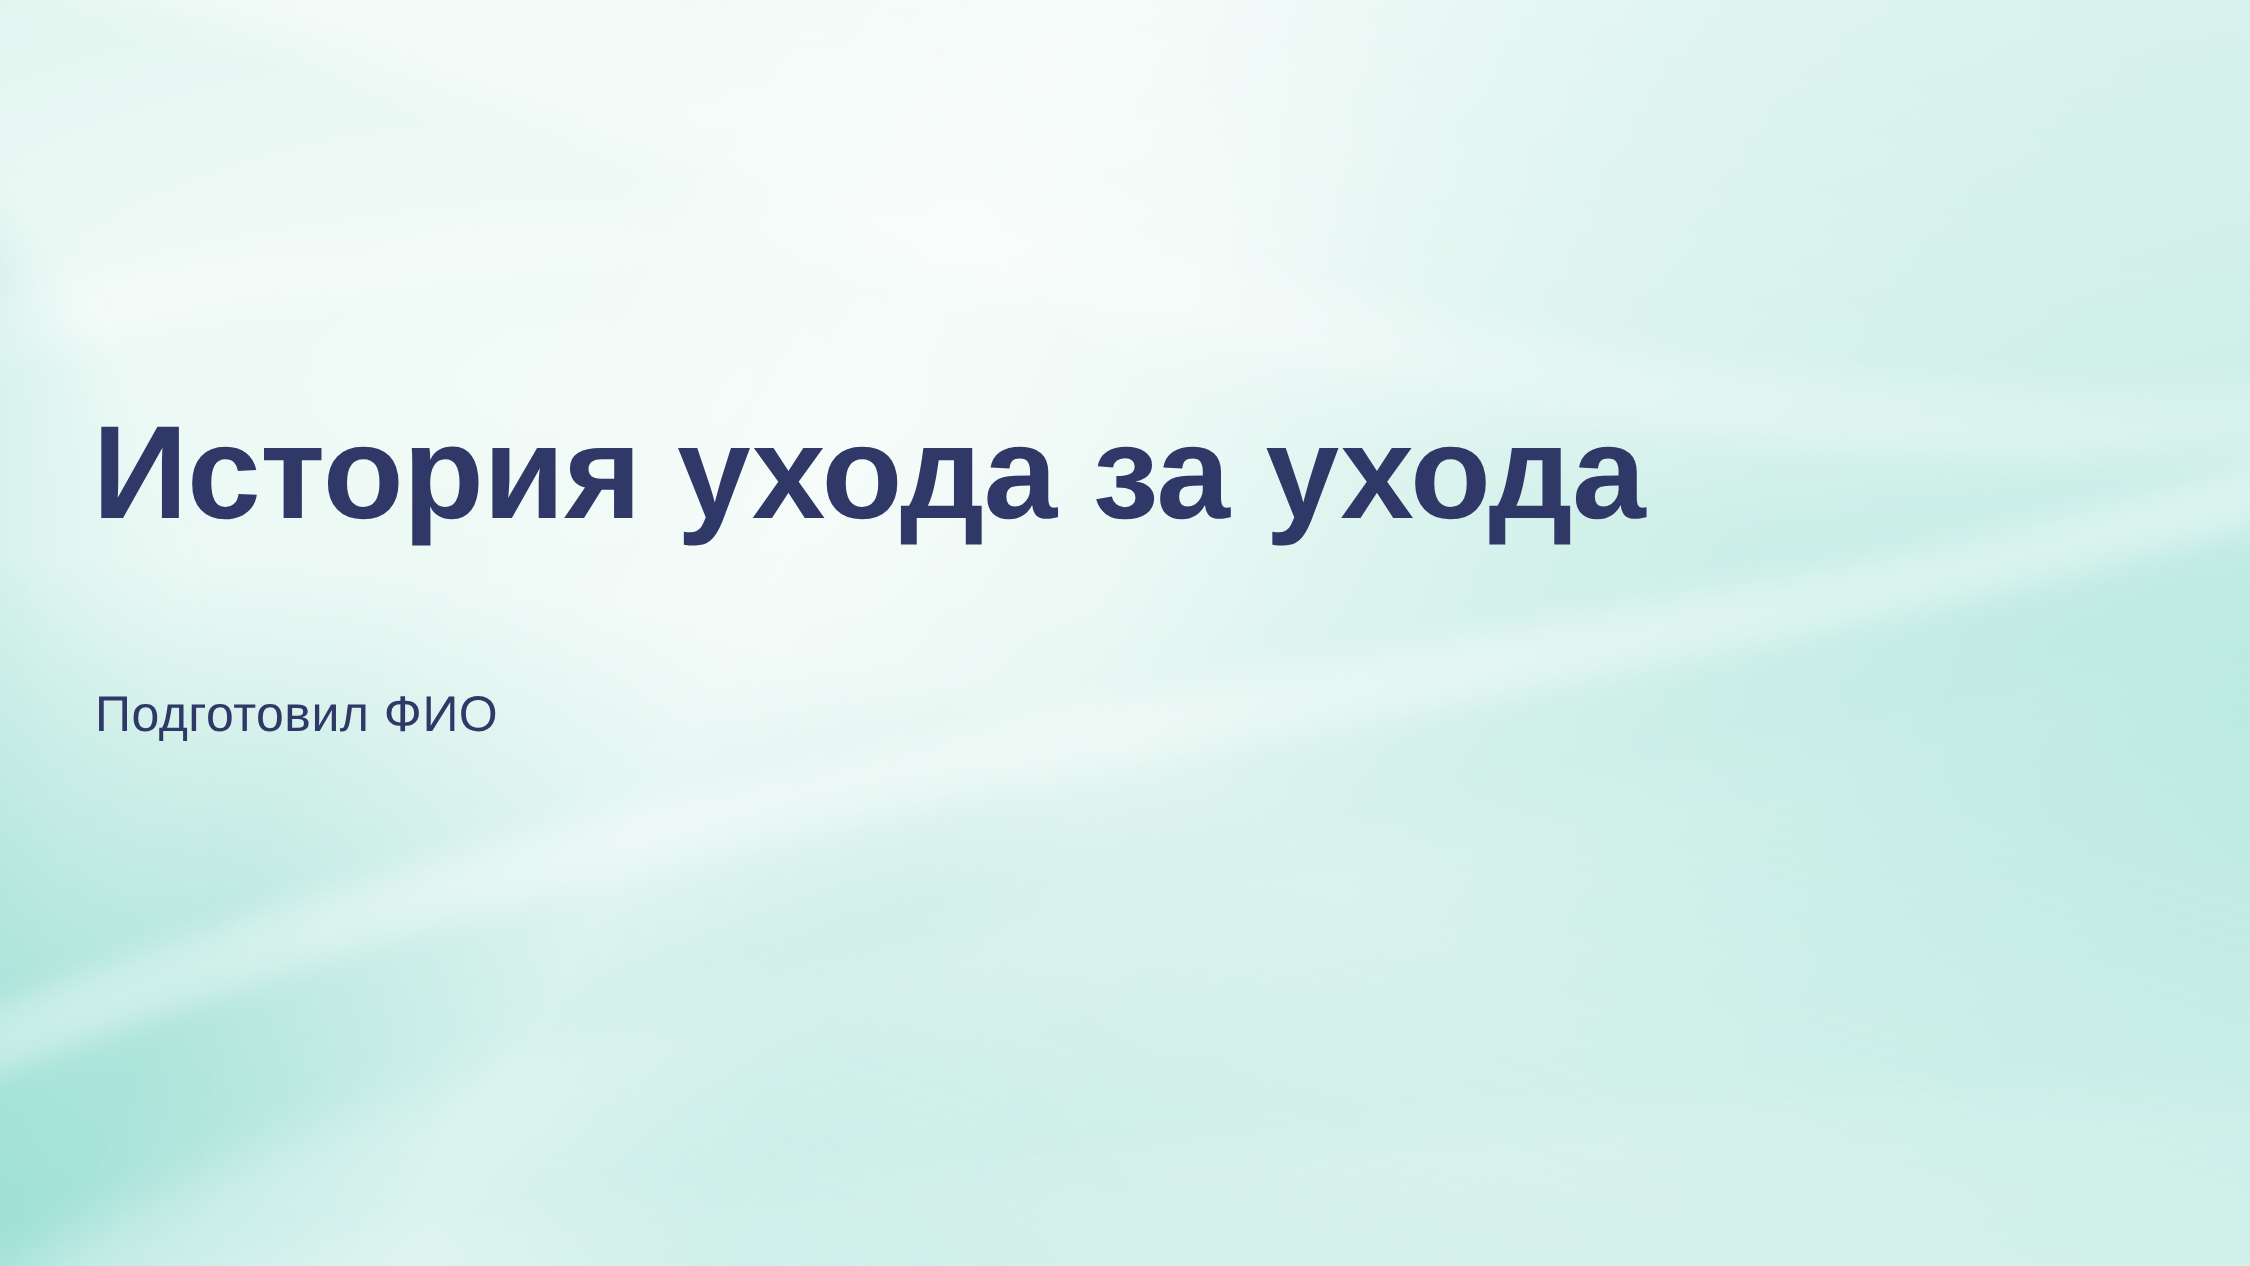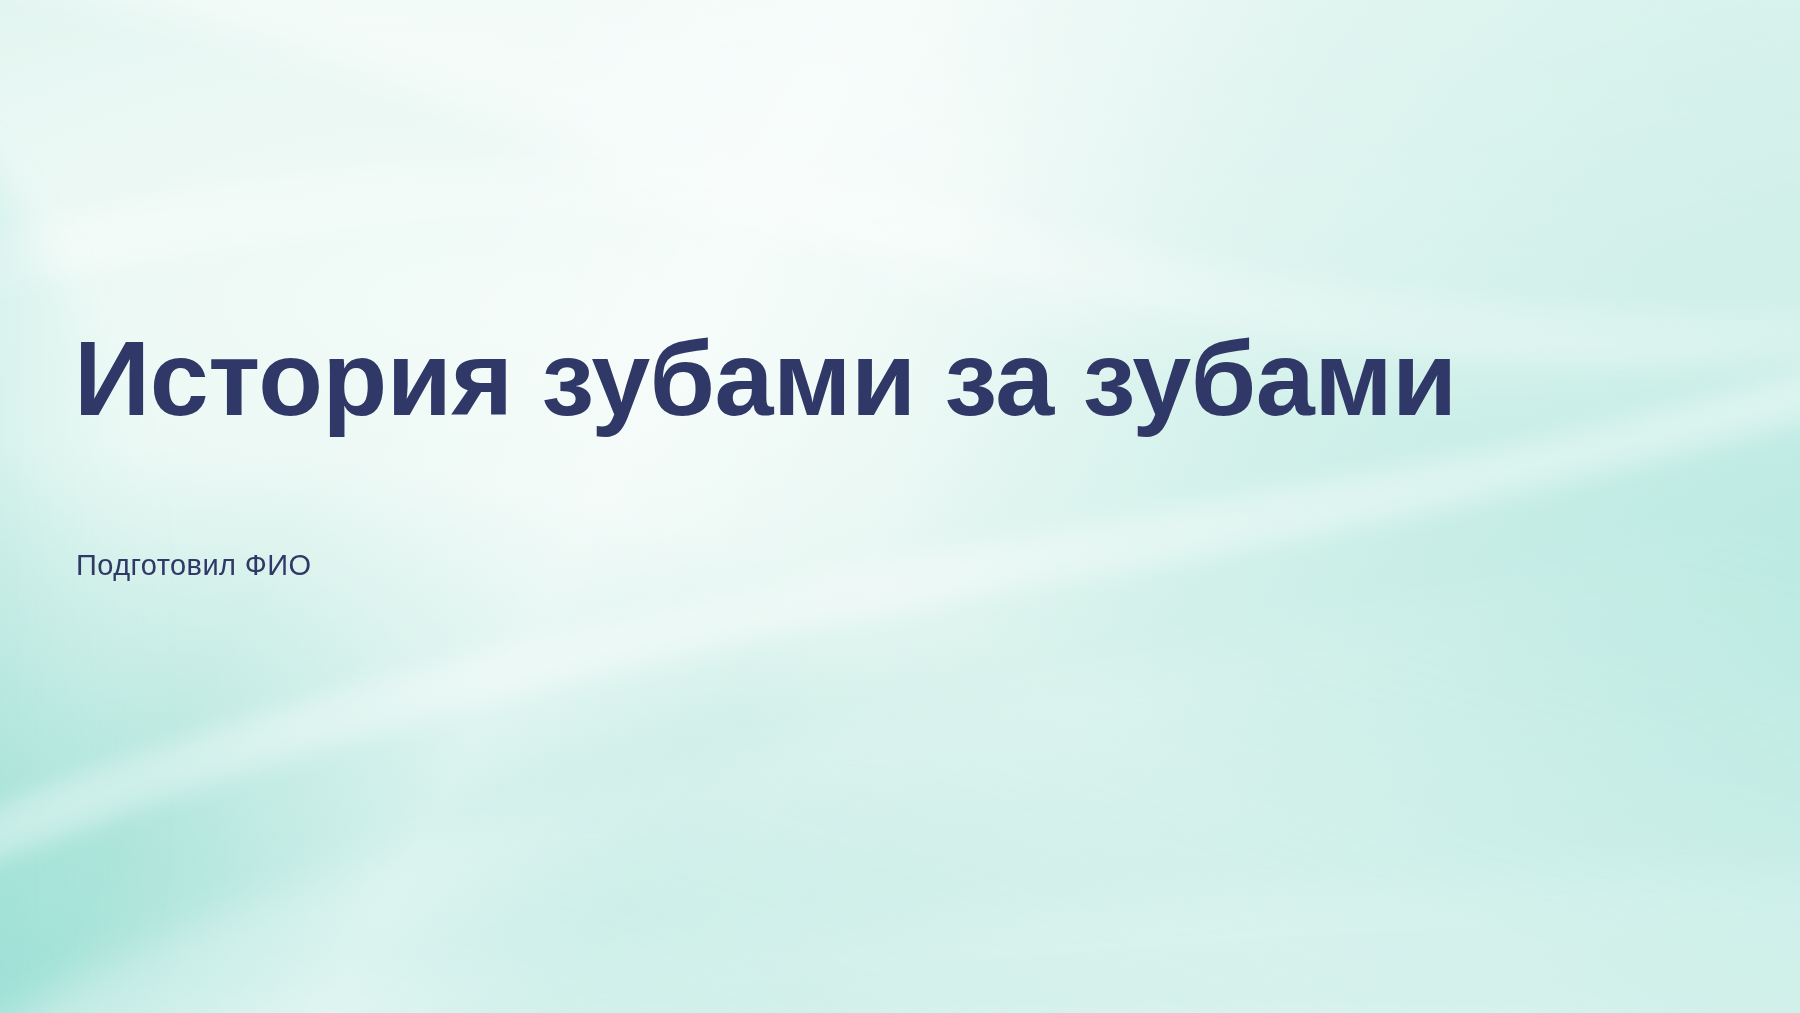--- a/index.html
+++ b/index.html
@@ -81,21 +81,21 @@
     font-weight: 700;
     letter-spacing: -0.5px;
     color: #2F3866;
     white-space: nowrap;
   }
   .slide-subtitle {
     position: absolute;
     top: 548px;
     left: 2px;
     margin: 0;
-    font-size: 29px;
+    font-size: 40px;
     line-height: 1.2;
     font-weight: 300;
     letter-spacing: 0.4px;
     color: #2F3866;
     white-space: nowrap;
   }
 </style>
 </head>
 <body>
 
@@ -145,17 +145,17 @@
     <path d="M -60,1053 C 240,880 620,770 1010,690 C 1340,622 1620,560 1860,470 L 1860,1053 Z" fill="url(#wg4)" filter="url(#softer)"></path>
 
     <path d="M -60,830 C 250,700 610,610 1000,540 C 1340,480 1620,430 1860,352 L 1860,404 C 1610,482 1330,534 995,594 C 608,664 250,754 -60,884 Z" fill="#ffffff" opacity="0.34" filter="url(#soft)"></path>
 
     <path d="M -60,1053 C 300,980 700,930 1120,900 C 1420,878 1660,868 1860,870 L 1860,1053 Z" fill="#ffffff" opacity="0.12" filter="url(#softer)"></path>
   </svg>
 
   <div class="bg-sheen"></div>
 
   <div class="content">
-    <h1 class="slide-title">История зубами за зубами</h1>
+    <h1 class="slide-title">История ухода за ухода</h1>
     <p class="slide-subtitle">Подготовил ФИО</p>
   </div>
 
 </div>
 
 </body></html>

